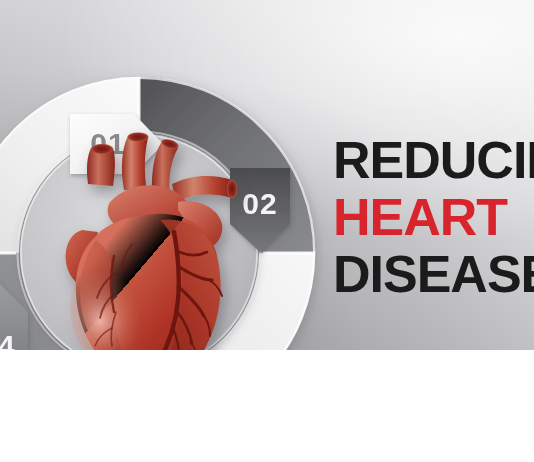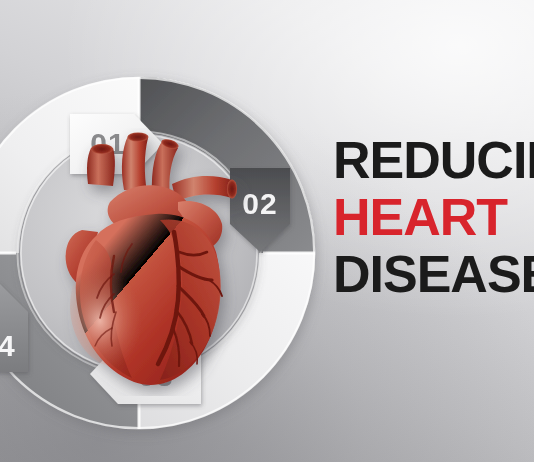--- a/index.html
+++ b/index.html
@@ -1,18 +1,18 @@
 <!DOCTYPE html>
 <html><head>
 <meta charset="utf-8">
 <style>
   html,body{margin:0;padding:0;background:#fff;}
   #stage{
     position:relative;
-    width:534px;height:462px;
+    width:534px;height:350px;
     overflow:hidden;
     font-family:"Liberation Sans", sans-serif;
     background:#c9c9cc;
   }
   
   .bg{position:absolute;inset:0;}
   .bg.base{
     background:linear-gradient(205deg,#ececee 0%,#e4e4e6 18%,#d2d2d5 42%,#bdbdc0 64%,#a9a9ac 82%,#9b9b9e 100%);
   }
   .bg.glow{

